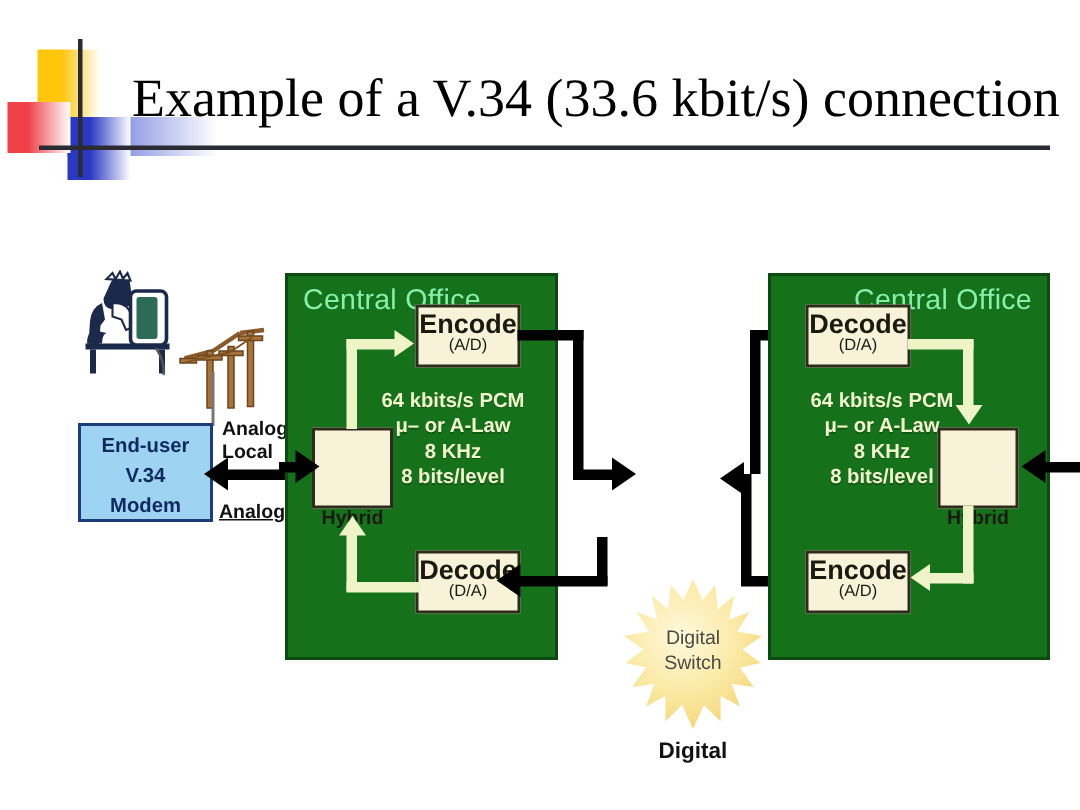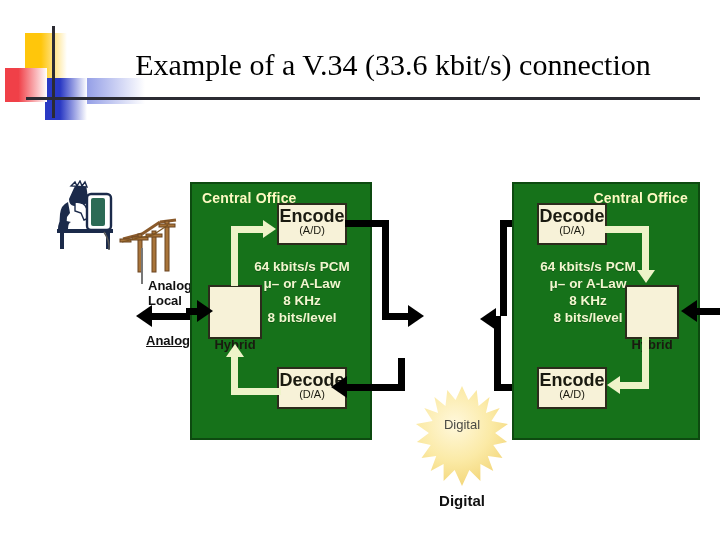--- a/index.html
+++ b/index.html
@@ -14,29 +14,29 @@
   .sq-red{left:5px;top:68px;width:42px;height:34px;
     background:linear-gradient(to right,#f04048 0%,#f04048 32%,#ffffff 100%);}
   .sq-blue{left:45px;top:78px;width:42px;height:42px;
     background:linear-gradient(to right,#2a39c4 0%,#2a39c4 36%,#ffffff 100%);}
   .sq-blue-band{left:45px;top:78px;width:100px;height:26px;
     background:linear-gradient(to right,#3a49d0 0%,#9aa4e8 45%,#ffffff 100%);}
   .rule-v{left:52px;top:26px;width:3px;height:92px;background:#2b2b33;}
   .rule-h{left:26px;top:97px;width:674px;height:3px;background:#2b2b33;}
 
   #page-title{position:absolute;left:88px;top:45px;width:610px;
-    font-family:"Liberation Serif",serif;font-size:30px;color:#000;
+    font-family:"Liberation Serif",serif;font-size:36px;color:#000;
     text-align:center;line-height:40px;white-space:nowrap;}
 
   
   #diagram{position:absolute;left:0;top:130px;width:720px;height:330px;}
   .abs{position:absolute;}
 
   .co-box{background:#16721a;border:2px solid #0d4a10;box-sizing:border-box;}
-  .co-label{position:absolute;top:6px;color:#fef9c3;font-weight:bold;font-size:14px;
+  .co-label{position:absolute;top:6px;color:#86efac;font-weight:normal;font-size:19px;
     letter-spacing:.2px;}
   .co-label.l{left:10px;}
   .co-label.r{right:10px;}
 
   .unit{position:absolute;background:#f7f2d8;border:2px solid #2c2c1c;
     box-sizing:border-box;text-align:center;color:#1a1a10;}
   .unit .t1{font-weight:bold;font-size:18px;line-height:15px;margin-top:4px;}
   .unit .t2{font-size:11px;line-height:12px;}
   .unit .mid{font-weight:bold;font-size:13px;line-height:40px;margin-top:38px;}
 
@@ -141,20 +141,25 @@
       </g>
       <g stroke="#7a521f" stroke-width="1.2" fill="none">
         <path d="M4 30 L20 26"></path>
           <path d="M20 26 L35 23"></path>
           <path d="M35 23 L50 13"></path>
       </g>
     </svg>
   </div>
   <div class="abs" style="left:141px;top:118px;width:2px;height:36px;background:#777;"></div>
 
+  <div id="modem-box">
+    <div>End-user</div>
+    <div>V.34</div>
+    <div>Modem</div>
+  </div>
 
   <div class="lbl-blk" style="left:148px;top:148px;">Analog</div>
   <div class="lbl-blk" style="left:148px;top:163px;">Local</div>
   <div class="lbl-blk" style="left:146px;top:203px;text-decoration:underline;">Analog</div>
   <div class="blk" style="left:152px;top:183px;width:46px;height:7px;"></div>
   <div class="ah-blk left" style="left:136px;top:175px;"></div>
   <div class="ah-blk right" style="left:196px;top:175px;"></div>
 
   <div class="co-box abs" style="left:190px;top:52px;width:182px;height:258px;">
     <div class="co-label l">Central Office</div>
@@ -189,20 +194,21 @@
   <div class="cream" style="left:231px;top:226px;width:7px;height:38px;"></div>
   <div class="ah-cream up" style="left:226px;top:214px;"></div>
 
   <div class="blk" style="left:186px;top:178px;width:14px;height:7px;"></div>
   <div class="ah-blk right" style="left:197px;top:170px;"></div>
 
   <div id="switch">
     <div class="star"></div>
     <div class="txt">
       <div>Digital</div>
+      <div>Switch</div>
     </div>
   </div>
   <div id="digital-label">Digital</div>
 
   <div class="blk" style="left:345px;top:90px;width:44px;height:7px;"></div>
   <div class="blk" style="left:382px;top:90px;width:7px;height:100px;"></div>
   <div class="blk" style="left:382px;top:183px;width:30px;height:7px;"></div>
   <div class="ah-blk right" style="left:408px;top:175px;"></div>
 
   <div class="blk" style="left:345px;top:254px;width:60px;height:7px;"></div>

